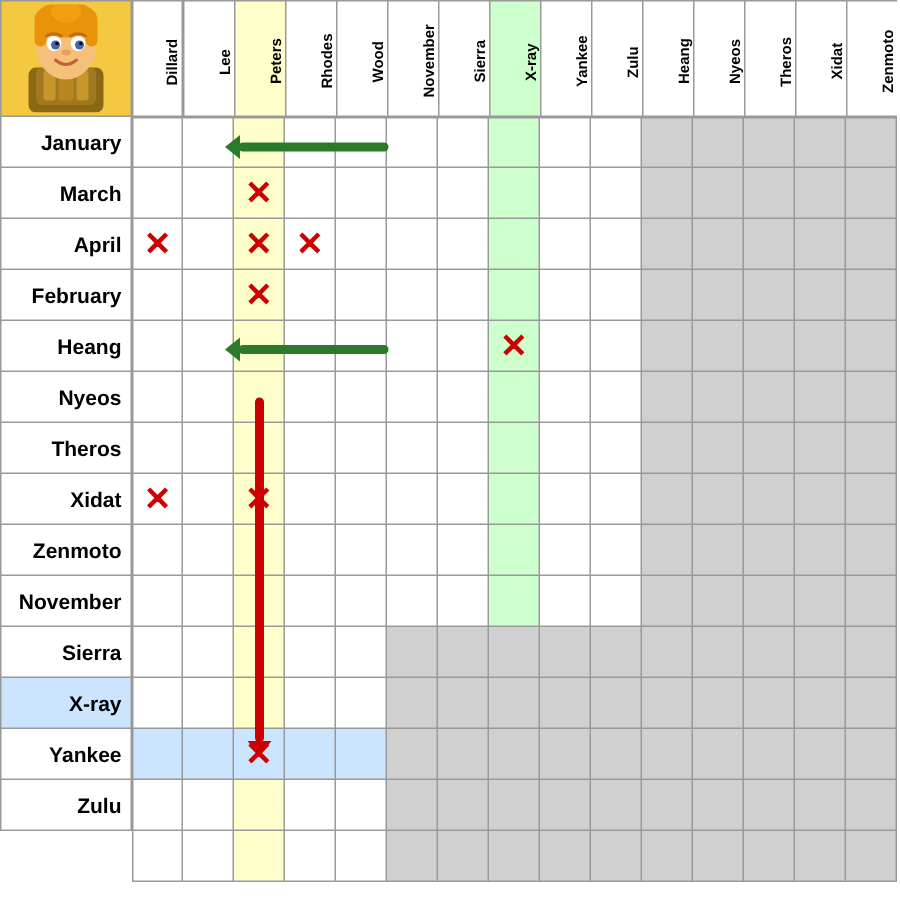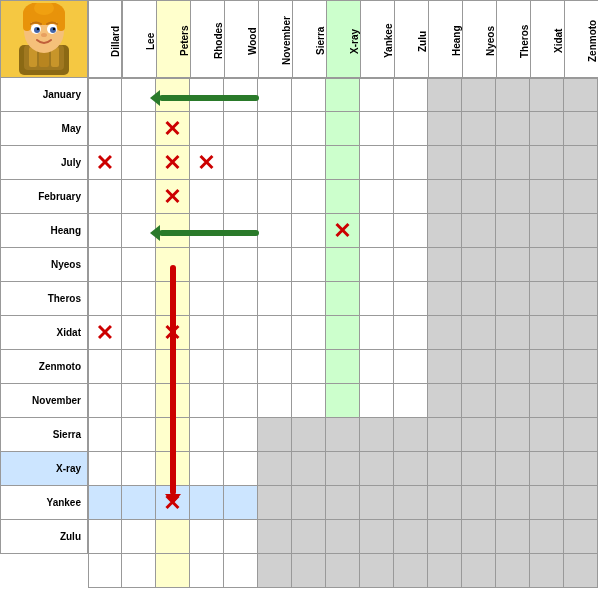--- a/index.html
+++ b/index.html
@@ -67,21 +67,21 @@
 
     .row-header {
       width: 88px;
       height: 34px;
       border: 1px solid #999;
       border-top: none;
       display: flex;
       align-items: center;
       justify-content: flex-end;
       padding-right: 6px;
-      font-size: 10px;
+      font-size: 14px;
       font-weight: bold;
       background: #fff;
     }
 
     .row-header.highlight-blue { background: #cce5ff; }
 
     
     .main-grid {
       position: absolute;
       top: 78px; left: 88px;
@@ -196,22 +196,22 @@
     <div class="col-header">Zulu</div>
     <div class="col-header">Heang</div>
     <div class="col-header">Nyeos</div>
     <div class="col-header">Theros</div>
     <div class="col-header">Xidat</div>
     <div class="col-header">Zenmoto</div>
   </div>
 
   <div class="row-headers">
     <div class="row-header">January</div>
-    <div class="row-header">May</div>
-    <div class="row-header">July</div>
+    <div class="row-header">March</div>
+    <div class="row-header">April</div>
     <div class="row-header">February</div>
     <div class="row-header">Heang</div>
     <div class="row-header">Nyeos</div>
     <div class="row-header">Theros</div>
     <div class="row-header">Xidat</div>
     <div class="row-header">Zenmoto</div>
     <div class="row-header">November</div>
     <div class="row-header">Sierra</div>
     <div class="row-header highlight-blue">X-ray</div>
     <div class="row-header">Yankee</div>

